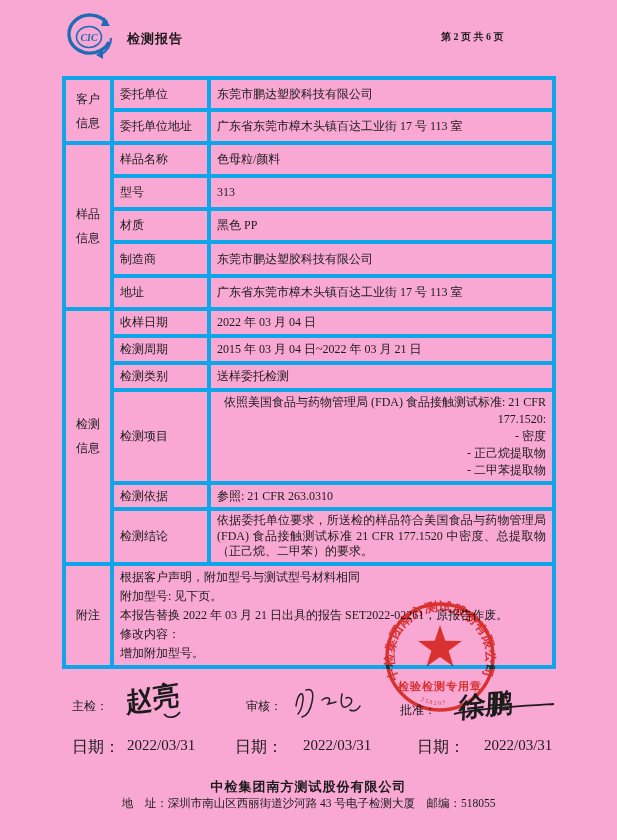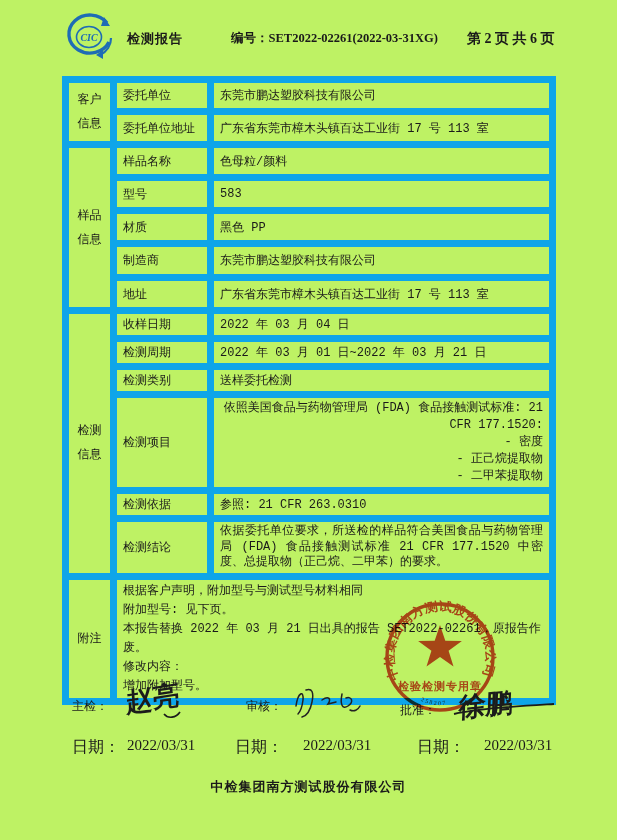--- a/index.html
+++ b/index.html
@@ -1,28 +1,28 @@
 <!DOCTYPE html>
 <html><head>
 <meta charset="utf-8">
 <style>
   html,body{margin:0;padding:0;background:#ffffff;}
   .page{
-    position:relative;width:617px;height:840px;background:#bef264;overflow:hidden;
+    position:relative;width:617px;height:840px;background:#f9a8d4;overflow:hidden;
     font-family:"Liberation Serif","DejaVu Serif",serif;color:#1a1a1a;font-size:12px;
   }
   
   .logo{position:absolute;left:60px;top:11px;width:60px;height:52px;}
   .hd-title{position:absolute;left:127px;top:30px;font-weight:bold;font-size:13px;letter-spacing:1px;}
   .hd-no{position:absolute;left:231px;top:30px;font-weight:bold;font-size:12.5px;}
-  .hd-page{position:absolute;left:441px;top:30px;font-weight:bold;font-size:14px;margin-left:26px;}
+  .hd-page{position:absolute;left:441px;top:30px;font-weight:bold;font-size:10px;}
   
   .tbl-wrap{position:absolute;left:62px;top:76px;width:494px;}
   table.report{border-collapse:collapse;width:494px;table-layout:fixed;}
-  table.report td{border:7px solid #0ea5e9;vertical-align:middle;padding:2px 6px;font-family:Liberation Mono, monospace;}
+  table.report td{border:4px solid #0ea5e9;vertical-align:middle;padding:2px 6px;}
   td.sec{text-align:center;padding:0;}
   td.sec .vlabel{display:inline-block;width:26px;line-height:24px;text-align:center;}
   td.lbl{padding-left:8px;}
   td.val{padding-left:12px;margin-left:44px;}
   tr.r32{height:32px}tr.r33{height:33px}tr.r34{height:34px}tr.r27{height:27px}
   tr.r86{height:86px}tr.r26{height:26px}tr.r46{height:46px}tr.r97{height:97px}
   td.val-multi{vertical-align:middle;line-height:17px;padding-top:4px;padding-bottom:4px;text-align:right;}
   td.val-just{text-align:justify;line-height:15.5px;padding-right:10px;}
   td.notes{vertical-align:middle;line-height:19px;padding-left:8px;}
   
@@ -47,21 +47,20 @@
 
   <svg class="logo" viewBox="0 0 60 52">
     <path d="M47 12 A 21 19 0 1 0 49 31" fill="none" stroke="#1e6cb5" stroke-width="3.4"></path>
     <path d="M44 6 L50 15 L41 15 Z" fill="#1e6cb5"></path>
     <path d="M40 44 A 21 19 0 0 0 51 27" fill="none" stroke="#1e6cb5" stroke-width="2.2"></path>
     <path d="M43 48 L36 44 L43 39 Z" fill="#1e6cb5"></path>
     <ellipse cx="29" cy="26" rx="12.5" ry="10.5" fill="none" stroke="#1e6cb5" stroke-width="1.6"></ellipse>
     <text x="29" y="30" text-anchor="middle" font-size="10" font-weight="bold" font-style="italic" fill="#1e6cb5">CIC</text>
   </svg>
   <div class="hd-title">检测报告</div>
-  <div class="hd-no"><span>编号：</span><span>SET2022-02261(2022-03-31XG)</span></div>
   <div class="hd-page">第 2 页 共 6 页</div>
 
   <div class="tbl-wrap">
     <table class="report">
       <colgroup>
           <col style="width:48px">
           <col style="width:97px">
           <col>
         </colgroup>
 
@@ -76,21 +75,21 @@
         <td class="val">广东省东莞市樟木头镇百达工业街 17 号 113 室</td>
       </tr>
 
       <tr class="r33">
         <td class="sec" rowspan="5"><span class="vlabel">样品信息</span></td>
         <td class="lbl">样品名称</td>
         <td class="val">色母粒/颜料</td>
       </tr>
       <tr class="r33">
         <td class="lbl">型号</td>
-        <td class="val">583</td>
+        <td class="val">313</td>
       </tr>
       <tr class="r33">
         <td class="lbl">材质</td>
         <td class="val">黑色 PP</td>
       </tr>
       <tr class="r34">
         <td class="lbl">制造商</td>
         <td class="val">东莞市鹏达塑胶科技有限公司</td>
       </tr>
       <tr class="r33">
@@ -98,21 +97,21 @@
         <td class="val">广东省东莞市樟木头镇百达工业街 17 号 113 室</td>
       </tr>
 
       <tr class="r27">
         <td class="sec" rowspan="6"><span class="vlabel">检测信息</span></td>
         <td class="lbl">收样日期</td>
         <td class="val">2022 年 03 月 04 日</td>
       </tr>
       <tr class="r27">
         <td class="lbl">检测周期</td>
-        <td class="val">2022 年 03 月 01 日~2022 年 03 月 21 日</td>
+        <td class="val">2015 年 03 月 04 日~2022 年 03 月 21 日</td>
       </tr>
       <tr class="r27">
         <td class="lbl">检测类别</td>
         <td class="val">送样委托检测</td>
       </tr>
       <tr class="r86">
         <td class="lbl">检测项目</td>
         <td class="val val-multi">
           <div>依照美国食品与药物管理局 (FDA) 食品接触测试标准: 21 CFR 177.1520:</div>
           <div>- 密度</div>
@@ -180,14 +179,15 @@
     <g transform="translate(0,-9)">
       <polygon fill="#dd3a27" points="0,-23 5.3,-7.3 21.9,-7.1 8.6,2.8 13.5,18.6 0,9 -13.5,18.6 -8.6,2.8 -21.9,-7.1 -5.3,-7.3"></polygon>
     </g>
     <text x="0" y="33" text-anchor="middle" font-size="11" font-weight="bold" fill="#dd3a27" letter-spacing="1">检验检测专用章</text>
     <text font-size="6" fill="#dd3a27">
       <textPath href="#arcBot" startOffset="4">2 5 8 2 0 7</textPath>
     </text>
   </svg>
 
   <div class="footer ft-company">中检集团南方测试股份有限公司</div>
+  <div class="footer ft-addr">地　址：深圳市南山区西丽街道沙河路 43 号电子检测大厦　邮编：518055</div>
 
 </div>
 
 </body></html>

